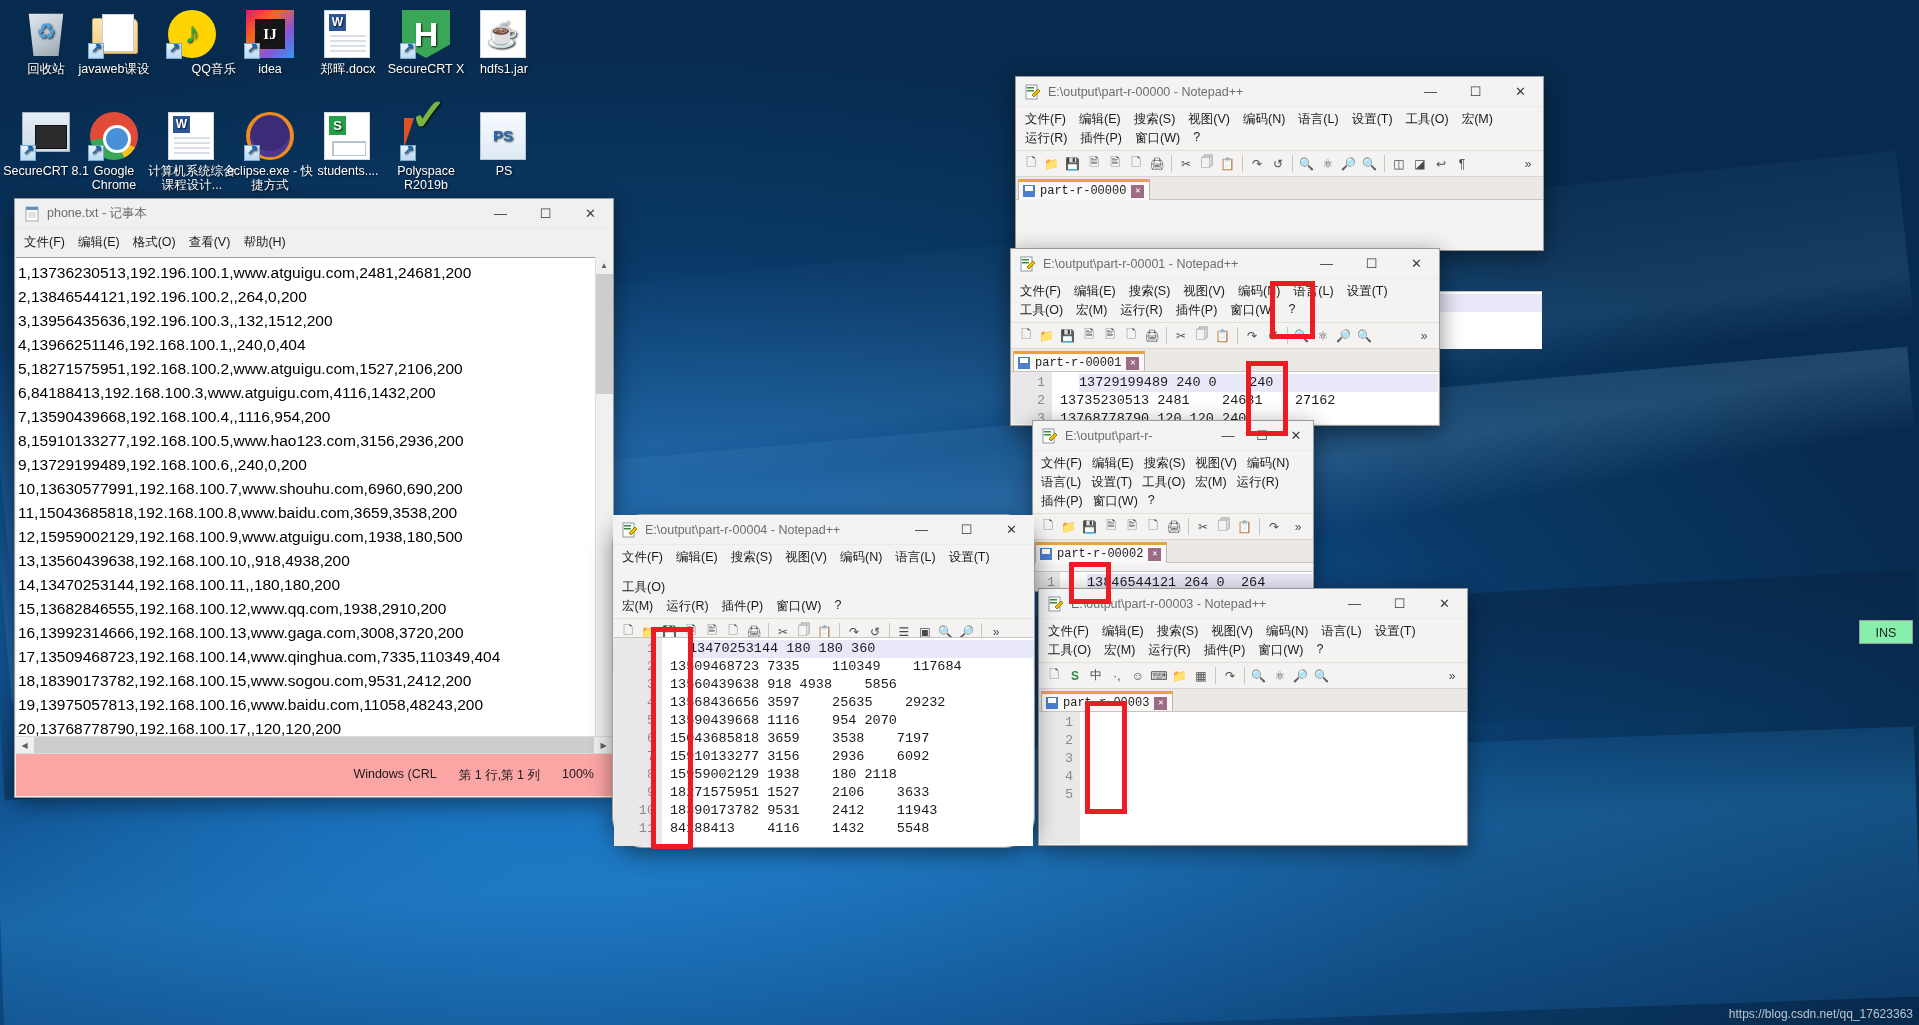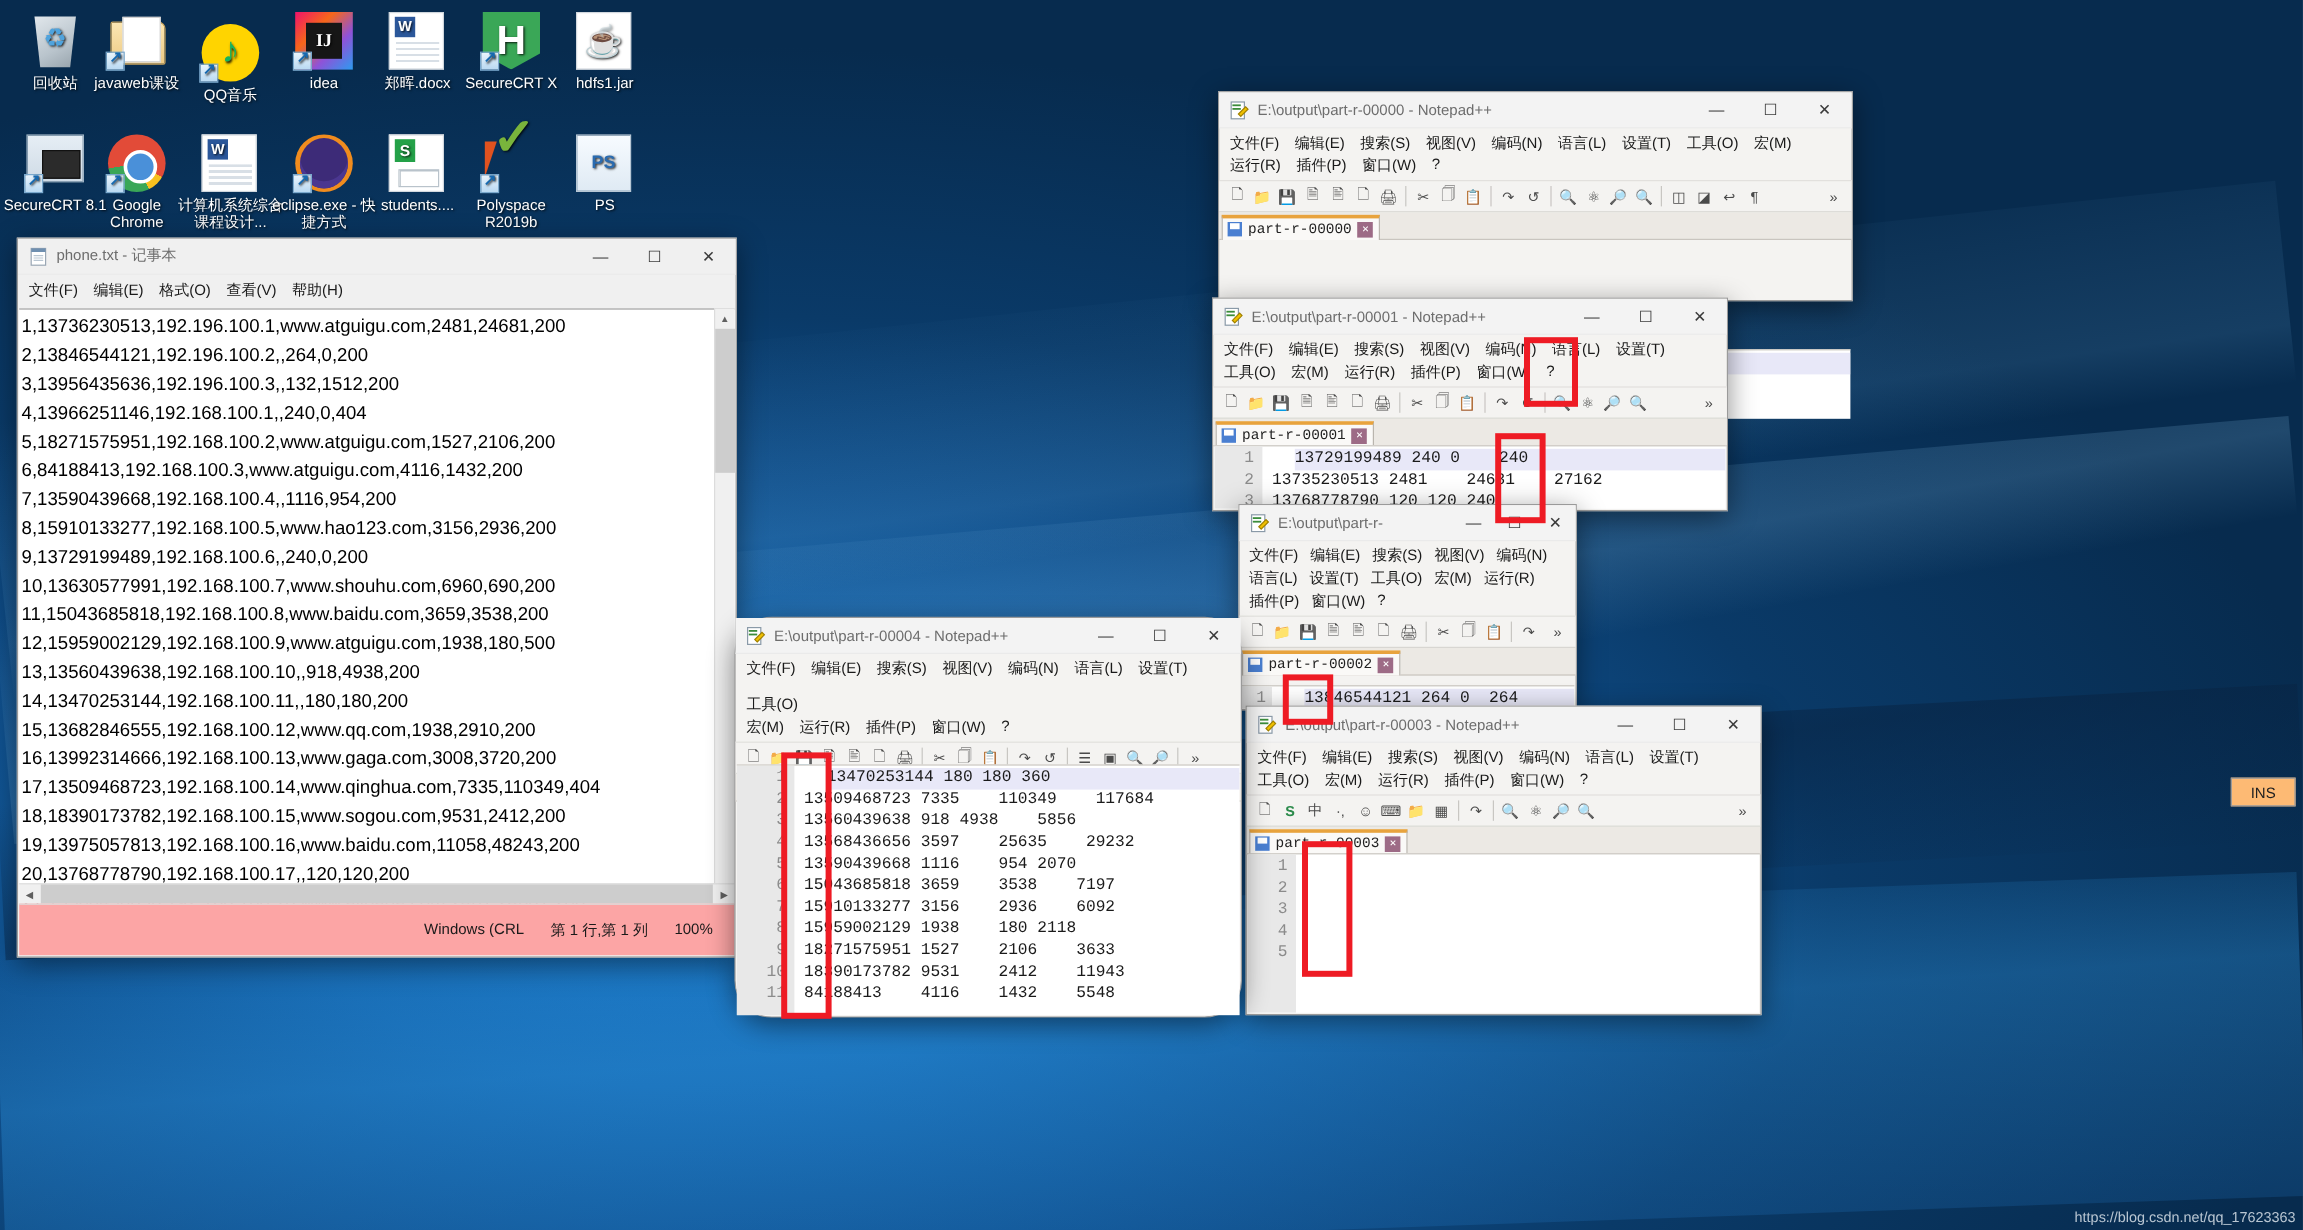--- a/index.html
+++ b/index.html
@@ -117,21 +117,21 @@
 
   
   #npp0 { left:1015px; top:76px; width:529px; height:175px; }
   #npp0 .editor { position:absolute; left:1px; right:1px; top:173px; height:0; }
   #npp1 { left:1010px; top:248px; width:430px; height:178px; }
   #npp2 { left:1032px; top:420px; width:282px; height:172px; }
   #npp3 { left:1038px; top:588px; width:430px; height:258px; }
   #npp4 { left:612px; top:514px; width:423px; height:334px;border-radius:31px; }
 
   .watermark { position:absolute; right:6px; bottom:4px; font-size:12px; color:#b9c6d2; }
-  .ins-box { position:absolute; right:6px; top:648px; width:54px; height:24px; background:#fdba74;
+  .ins-box { position:absolute; right:6px; top:620px; width:54px; height:24px; background:#86efac;
        border:1px solid #9a9a9a; font-size:12.5px; text-align:center; line-height:24px; color:#222;}
 </style>
 </head>
 <body>
 
 <div class="wp-band b1"></div>
 <div class="wp-band b2"></div>
 <div class="wp-band b3"></div>
 <div class="wp-band b4"></div>
 
@@ -142,21 +142,21 @@
       </div>
     <span class="lbl">回收站</span>
   </div>
   <div class="dicon" style="left:70px;top:4px;">
     <div class="glyph">
         <div class="ic-folder2" style="width:48px;height:48px;"></div>
         <span class="shortcut-arrow"></span>
       </div>
     <span class="lbl">javaweb课设</span>
   </div>
-  <div class="dicon" style="left:148px;top:14px;">
+  <div class="dicon" style="left:148px;top:4px;text-align:right;">
     <div class="glyph">
         <div class="ic-qq"></div>
         <span class="shortcut-arrow"></span>
       </div>
     <span class="lbl">QQ音乐</span>
   </div>
   <div class="dicon" style="left:226px;top:4px;">
     <div class="glyph">
         <div class="ic-idea" style="width:48px;height:48px;"></div>
         <span class="shortcut-arrow"></span>

